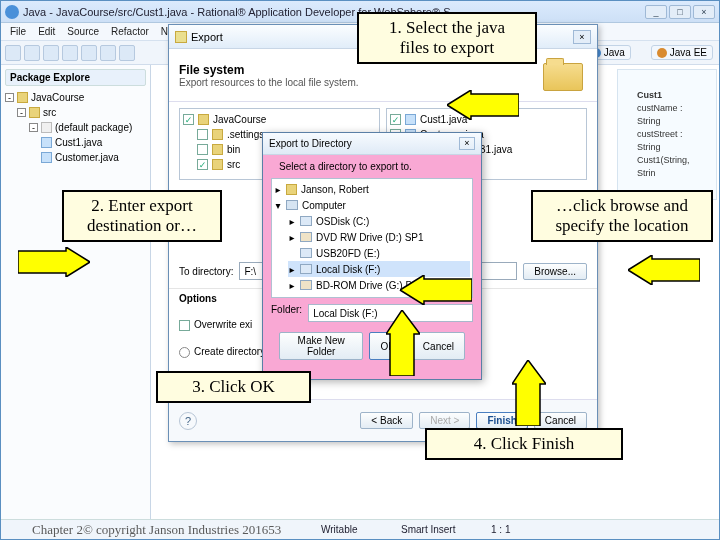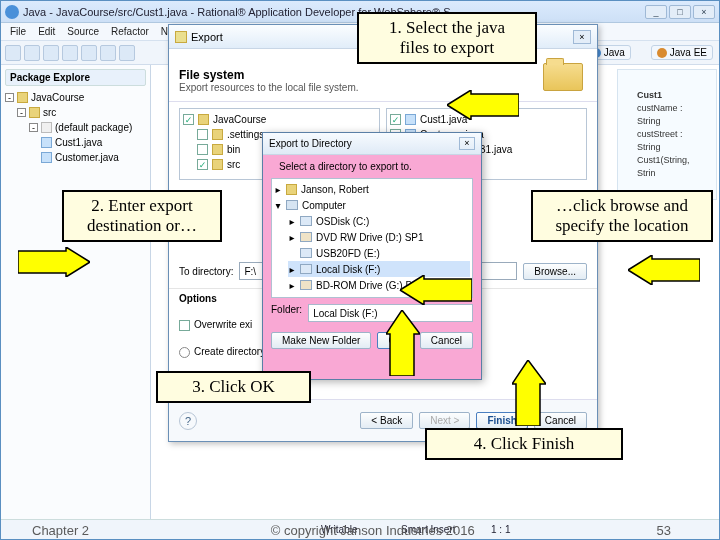--- a/index.html
+++ b/index.html
@@ -29,21 +29,21 @@
 .tree .ind2{margin-left:24px}
 .tree .ind3{margin-left:36px}
 .content{flex:1;position:relative;background:#fff}
 .right-pane{position:absolute;right:2px;top:68px;width:100px;font-size:9px;color:#333;line-height:13px}
 .right-pane .cl{background:#f6fbff;border:1px solid #d6e4f0;padding:19px}
 .statusbar{position:absolute;bottom:0;left:0;right:0;height:20px;background:#f0f5fb;border-top:1px solid #cdd;font-size:10px;display:flex;align-items:center;gap:30px;padding:0 8px;color:#223}
 
 .export-dlg{position:absolute;left:168px;top:24px;width:430px;height:418px;background:#fff;border:1px solid #6a8fb6;box-shadow:2px 2px 6px rgba(0,0,0,.25);z-index:5}
 .export-dlg .dlg-title{height:24px;background:linear-gradient(#fbfdff,#e1edf9);display:flex;align-items:center;padding:0 6px;border-bottom:1px solid #c8d6e6}
 .export-dlg .dlg-title .x{margin-left:auto;width:18px;height:14px;background:#e3edf8;border:1px solid #9fb9d6;text-align:center;font-size:9px;line-height:12px}
-.export-dlg .hdr{padding:8px 10px;border-bottom:1px solid #dde;display:flex;align-items:flex-end;gap:6px}
+.export-dlg .hdr{padding:8px 10px;border-bottom:1px solid #dde;display:flex;align-items:center;gap:6px}
 .export-dlg .hdr .txt b{font-size:12px}
 .export-dlg .hdr .txt div{font-size:10px;color:#555}
 .fldicon{width:44px;height:36px;margin-left:auto;display:block}
 .fld-body{background:linear-gradient(#f6dc8e,#e9c55a);border:1px solid #c9a33f;border-radius:2px;width:40px;height:28px;position:relative;margin-top:6px}
 .fld-body:before{content:"";position:absolute;top:-6px;left:2px;width:16px;height:6px;background:#f6dc8e;border:1px solid #c9a33f;border-bottom:none;border-radius:2px 2px 0 0}
 .export-body{padding:6px 10px;display:flex;gap:6px}
 .treebox{flex:1;height:72px;border:1px solid #b8c6d6;background:#fff;font-size:10px;padding:3px;overflow:hidden}
 .chkrow{display:flex;align-items:center;gap:4px;line-height:15px;white-space:nowrap}
 .chkbox{width:11px;height:11px;border:1px solid #7a9;background:#fff;font-size:9px;line-height:10px;text-align:center;color:#2a7}
 .smico{width:11px;height:11px;background:#e9d37a;border:1px solid #c8a93f}
@@ -60,26 +60,26 @@
 
 .browse-dlg{position:absolute;left:262px;top:132px;width:220px;height:248px;background:#f9a8d4;border:1px solid #5a7fa6;box-shadow:2px 2px 8px rgba(0,0,0,.3);z-index:10;font-size:10px}
 .browse-dlg .bt{height:22px;background:linear-gradient(#f7fbff,#dfeaf6);display:flex;align-items:center;padding:0 6px;border-bottom:1px solid #c8d6e6}
 .browse-dlg .msg{padding:6px 16px}
 .browse-dlg .list{margin:0 8px;height:120px;border:1px solid #b0c0d2;background:#fff;padding:2px}
 .browse-dlg .list .row{display:flex;align-items:center;gap:4px;height:16px}
 .hdd{width:12px;height:10px;background:#dce9f7;border:1px solid #8fa8c2}
 .sel-row{background:#cfe3fb}
 .fol-row{display:flex;gap:6px;padding:6px 8px}
 .fol-row input{flex:1;height:18px;border:1px solid #a8b8cc;font-size:10px;padding:0 4px}
-.br-foot{display:flex;gap:6px;justify-content:flex-start;padding:4px 8px}
+.br-foot{display:flex;gap:6px;justify-content:flex-start;padding:4px 16px}
 
 .anno{position:absolute;background:#fffde0;border:2px solid #000;padding:4px 8px;font-family:Georgia,serif;font-size:17px;line-height:20px;text-align:center;z-index:30}
 .arrow{position:absolute;z-index:25}
 .arrow svg{display:block}
-.slide-foot{position:absolute;bottom:2px;left:0;right:17px;font-size:13px;color:#5a5a5a;display:flex;justify-content:space-between;padding:0 32px;z-index:40;font-family:Liberation Sans, sans-serif}
+.slide-foot{position:absolute;bottom:2px;left:0;right:10px;font-size:13px;color:#5a5a5a;display:flex;justify-content:flex-start;padding:0 32px;z-index:40;font-family:Liberation Serif, serif}
 </style>
 </head>
 <body>
 
 <div class="window-frame">
   <div class="titlebar">
     <span class="icon"></span>
     <span class="title">Java - JavaCourse/src/Cust1.java - Rational® Application Developer for WebSphere® S…</span>
     <div class="winbtns">
       <div class="winbtn">_</div>

